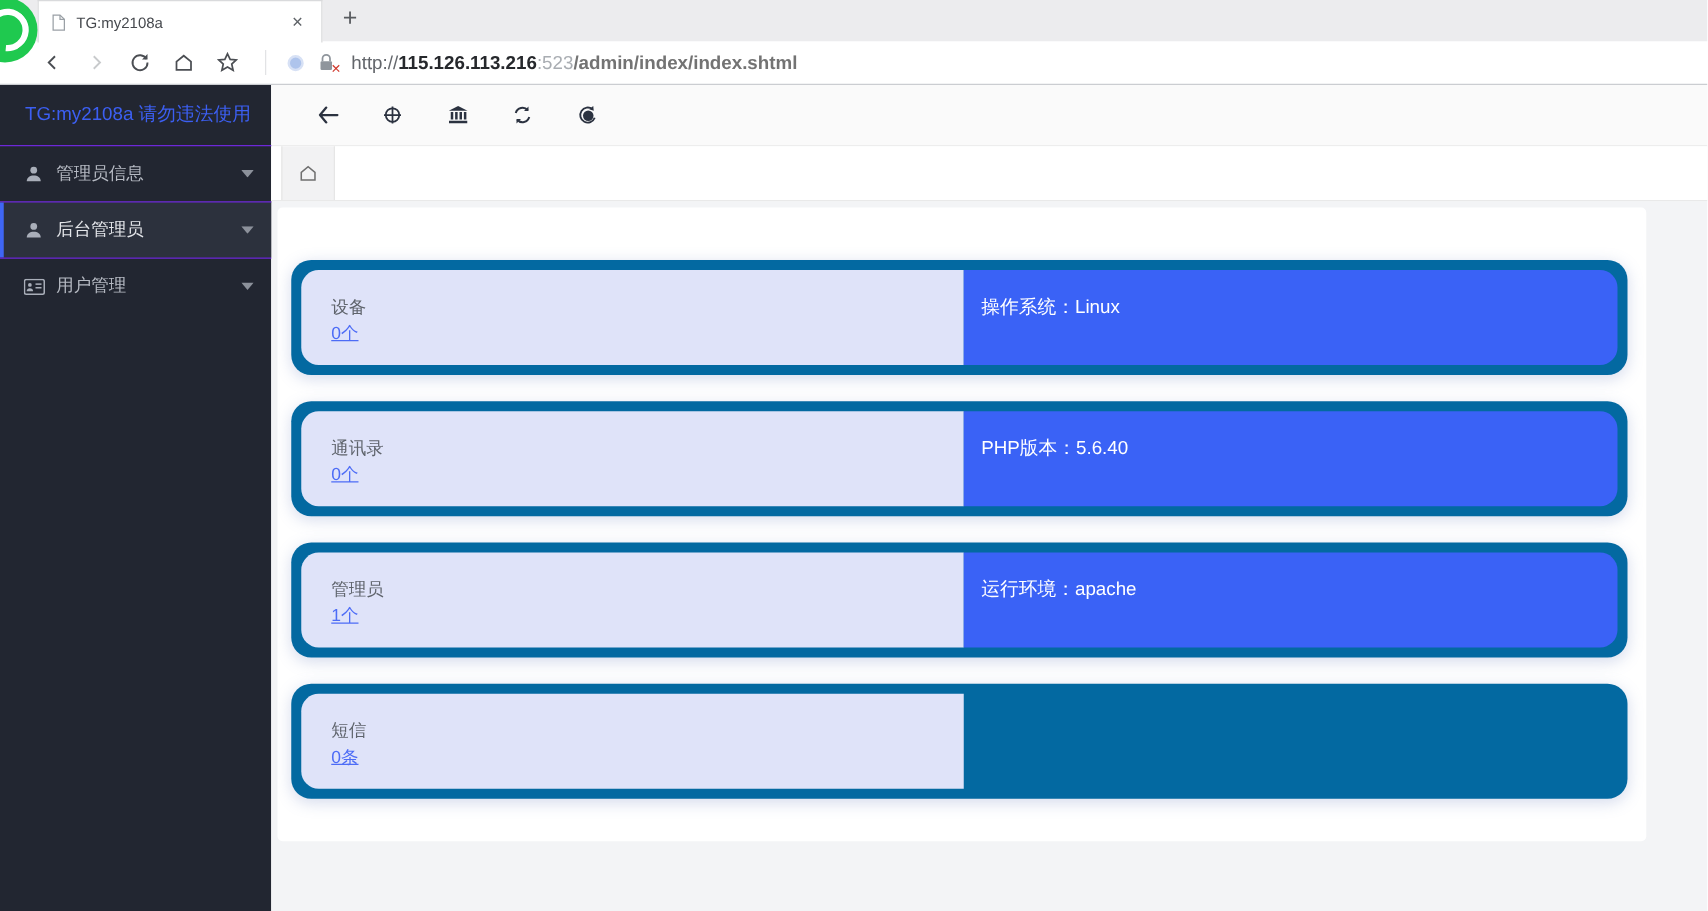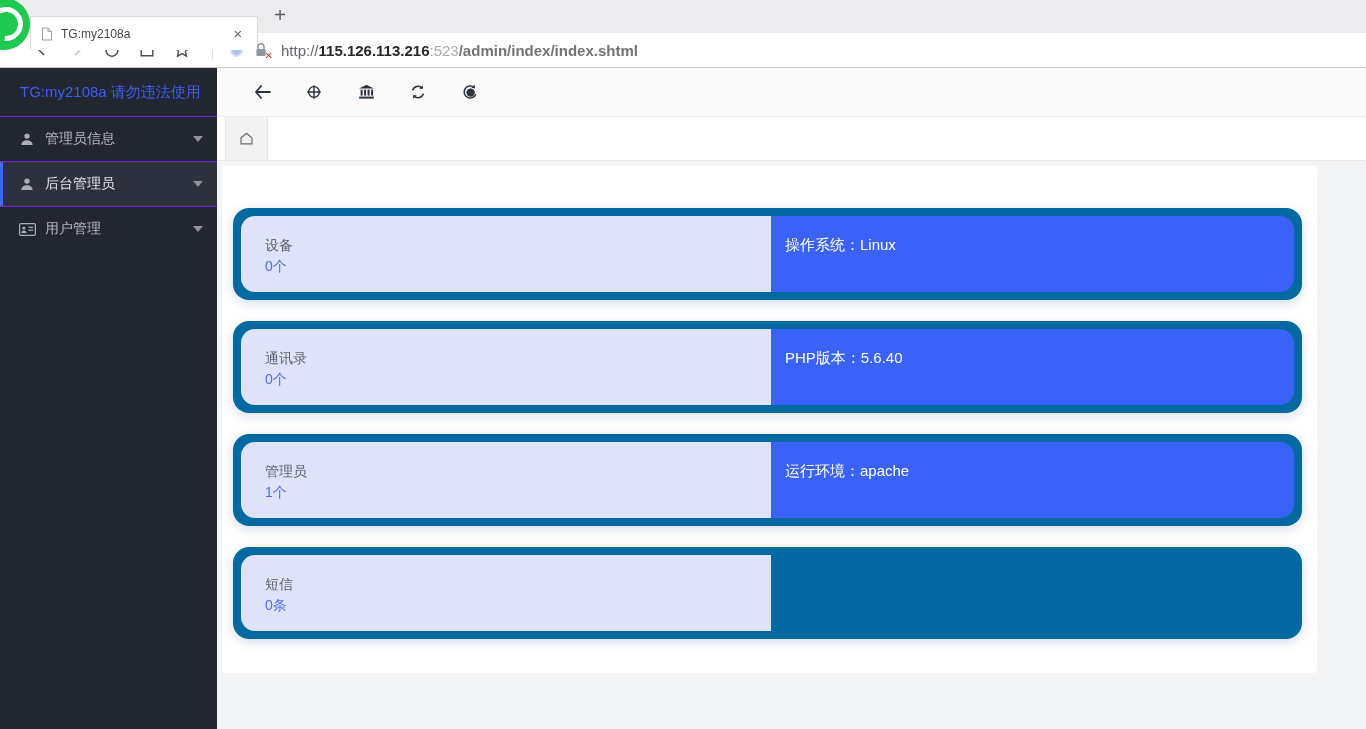--- a/index.html
+++ b/index.html
@@ -6,21 +6,21 @@
   html,body { width:1366px; height:729px; }
   body { font-family:"Liberation Sans","DejaVu Sans",sans-serif; background:#fff; }
   .screen { position:relative; width:1366px; height:729px; overflow:hidden; background:#fff; }
 
   
   .tabbar { position:relative; height:33px; background:#ececee; }
   .app-logo { position:absolute; left:-22px; top:-2px; width:52px; height:52px; border-radius:50%;
               background:#1fc94f; z-index:6; }
   .app-logo::after { content:''; position:absolute; left:11px; top:9px; width:24px; height:24px;
               border:5px solid #fff; border-left-color:transparent; border-radius:50%; transform:rotate(-40deg); }
-  .btab { position:absolute; left:30px; top:16px; width:228px; height:34px; background:#fff;
+  .btab { position:absolute; left:30px; top:0; width:228px; height:34px; background:#fff;
           border:1px solid #d9dadc; border-bottom:none; display:flex; align-items:center; padding:0 10px; }
   .btab-title { font-size:12px; color:#45484d; margin-left:8px; flex:1; white-space:nowrap; overflow:hidden; }
   .btab-close { font-size:15px; color:#5f6368; width:18px; text-align:center; cursor:default; }
   .newtab { position:absolute; left:262px; top:0; width:36px; height:33px; line-height:31px;
             text-align:center; font-size:20px; color:#595c60; font-weight:300; }
 
   .navbar { height:35px; background:#fff; border-bottom:1px solid #cbcdd1; display:flex; align-items:center; padding-left:24px; }
   .nav-btn { width:35px; height:30px; display:flex; align-items:center; justify-content:center; color:#4b4e53; }
   .nav-btn.disabled { color:#c8cacc; }
   .nav-divider { width:1px; height:20px; background:#e2e3e5; margin-left:13px; }
@@ -54,21 +54,21 @@
               display:flex; align-items:center; justify-content:center; color:#6f6f6f; }
 
   .content { flex:1; position:relative; }
   .panel { position:absolute; left:5px; top:5px; width:1095px; height:507px; background:#fff; border-radius:4px; }
 
   .card { position:relative; margin-left:11px; width:1069px; height:92px; background:#0369a1;
           border-radius:16px; box-shadow:0 3px 12px rgba(108,130,190,.28); display:flex; padding:8px; }
   .card.first { margin-top:42px; } .card + .card { margin-top:21px; }
   .card-left { flex:0 0 530px; background:#dfe3f9; border-radius:14px 0 0 14px; padding:19px 0 0 24px; }
   .card-title { color:#5f646c; font-size:14px; line-height:20px; }
-  .card-count { color:#4d6cf6; font-size:14px; line-height:20px; margin-top:1px; }
+  .card-count { color:#4d6cf6; font-size:14px; line-height:20px; margin-top:1px;text-decoration:underline; }
   .card-right { flex:1; background:#3a62f6; border-radius:0 14px 14px 0; padding:20px 4px 0 14px;
                 color:#fff; font-size:15px; }
 
   svg { display:block; }
 </style>
 </head>
 <body>
 
 <div class="screen">
 

